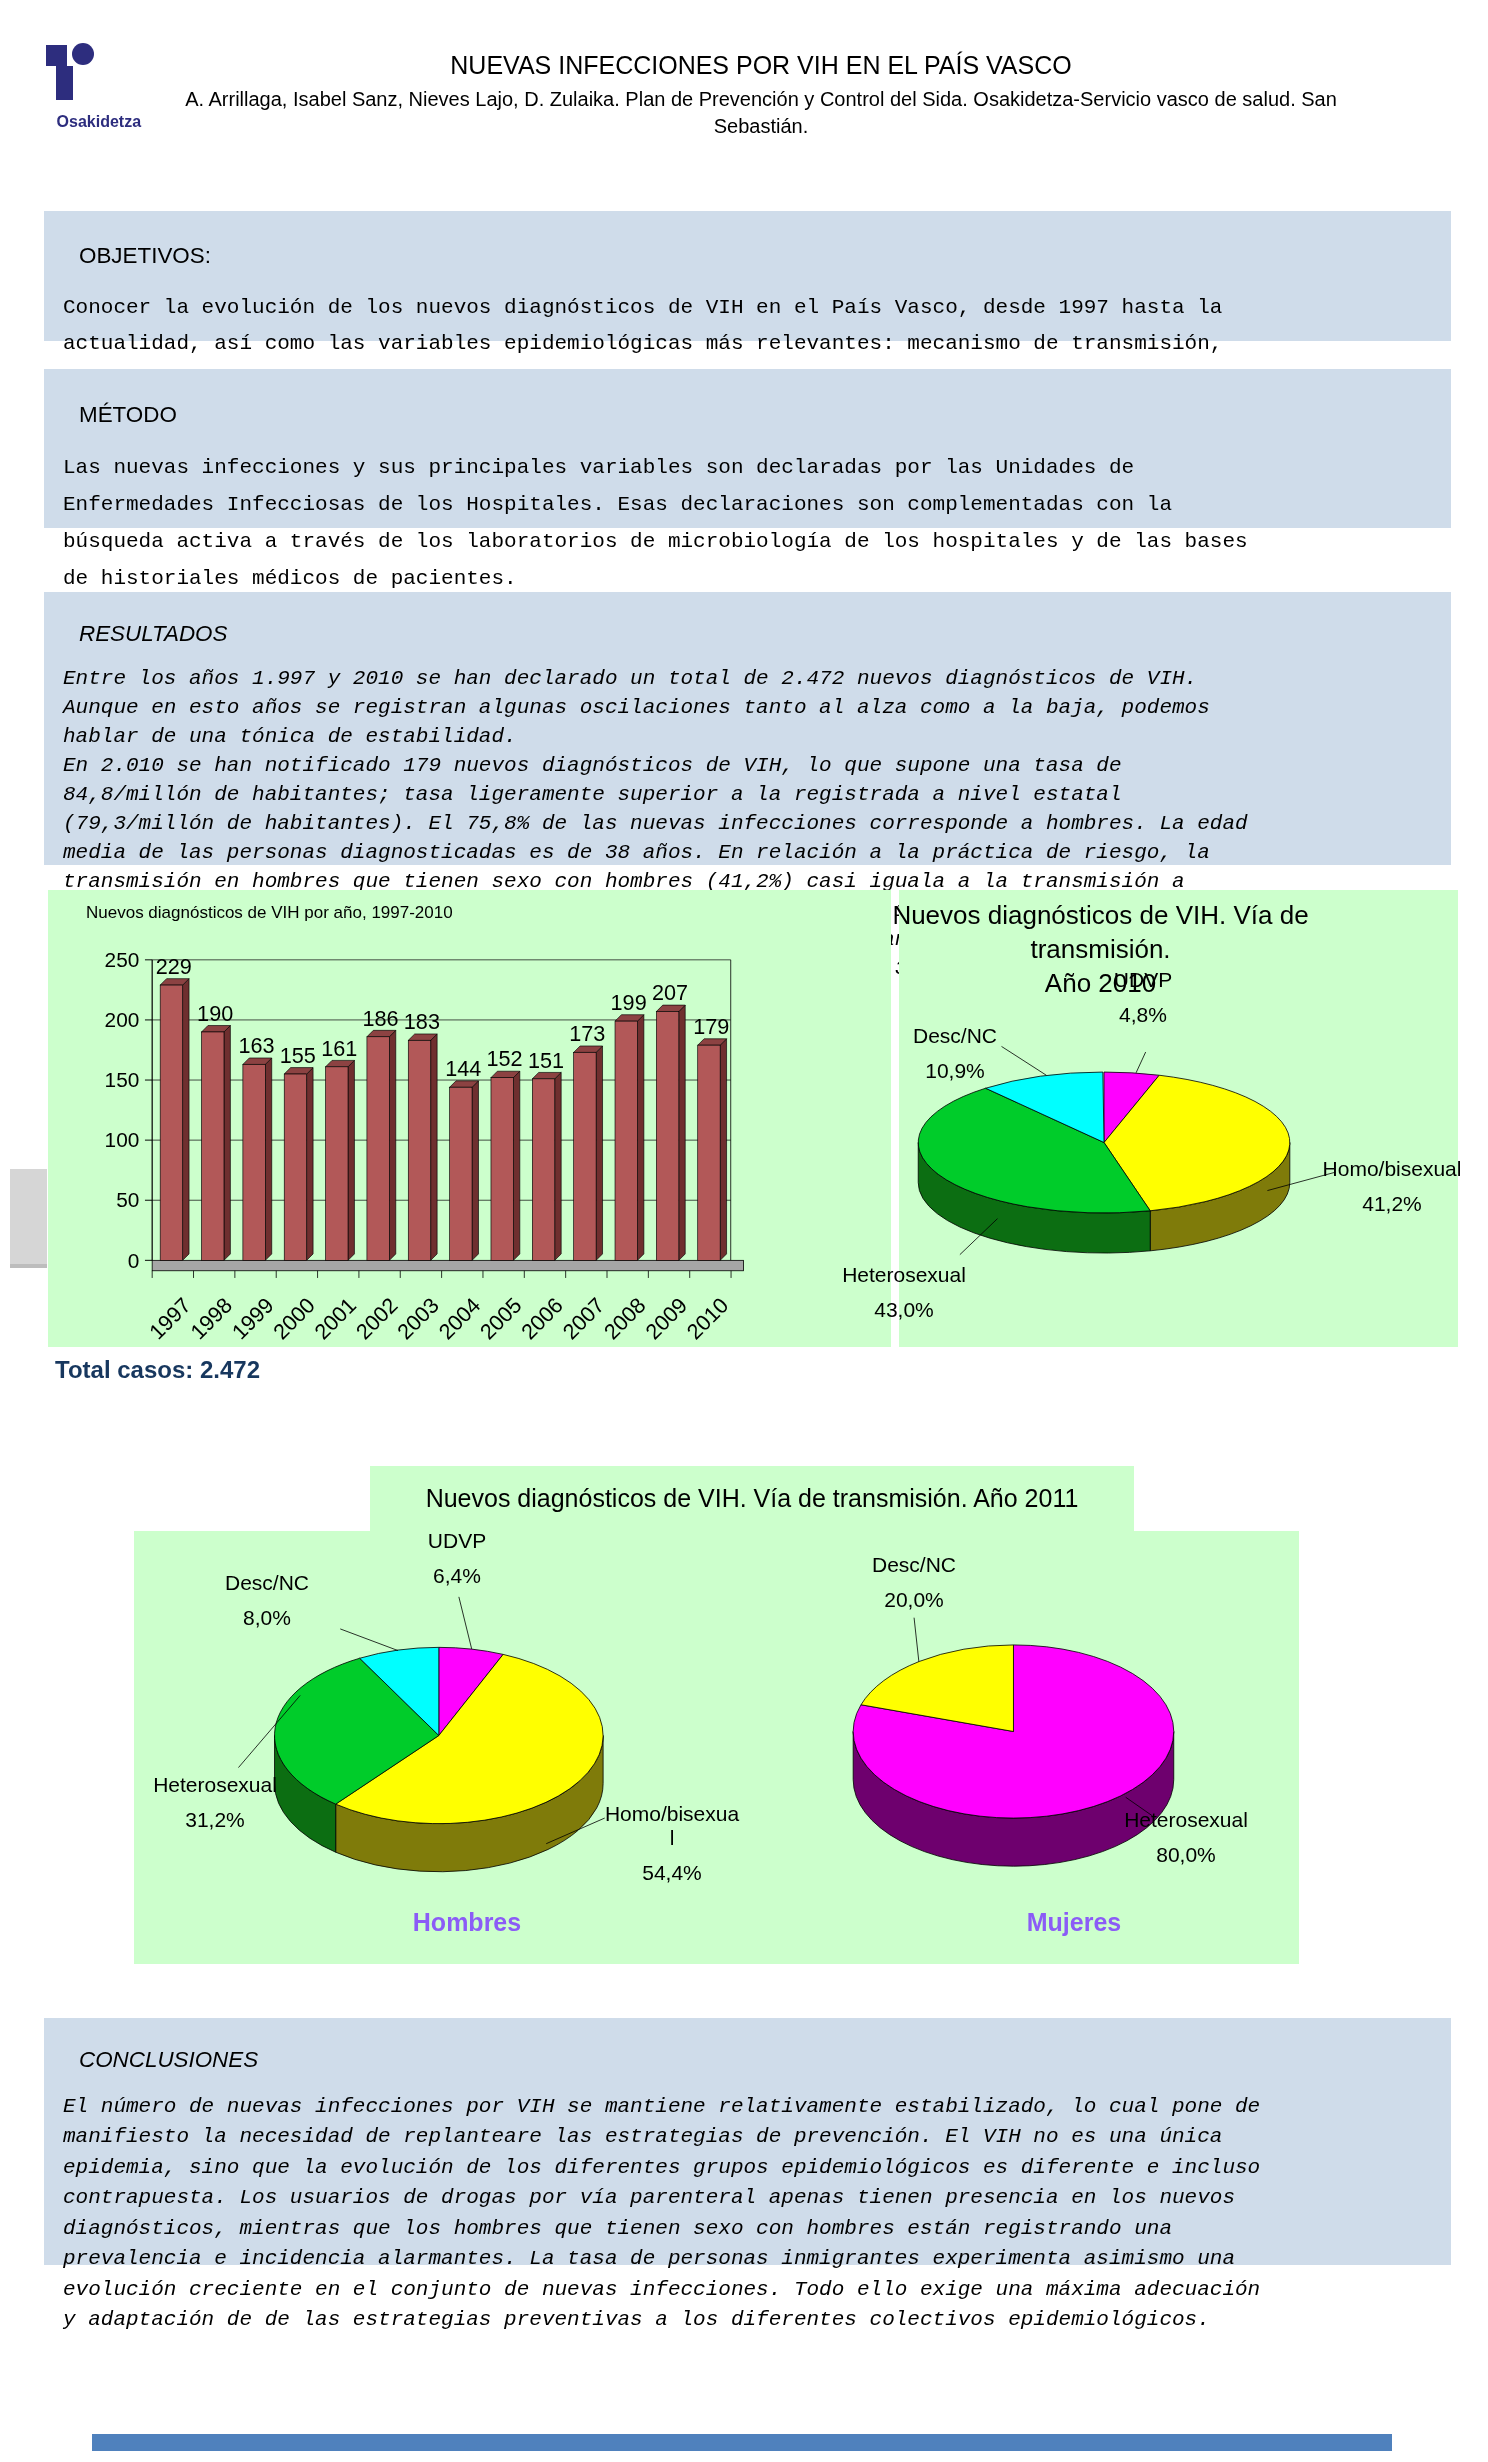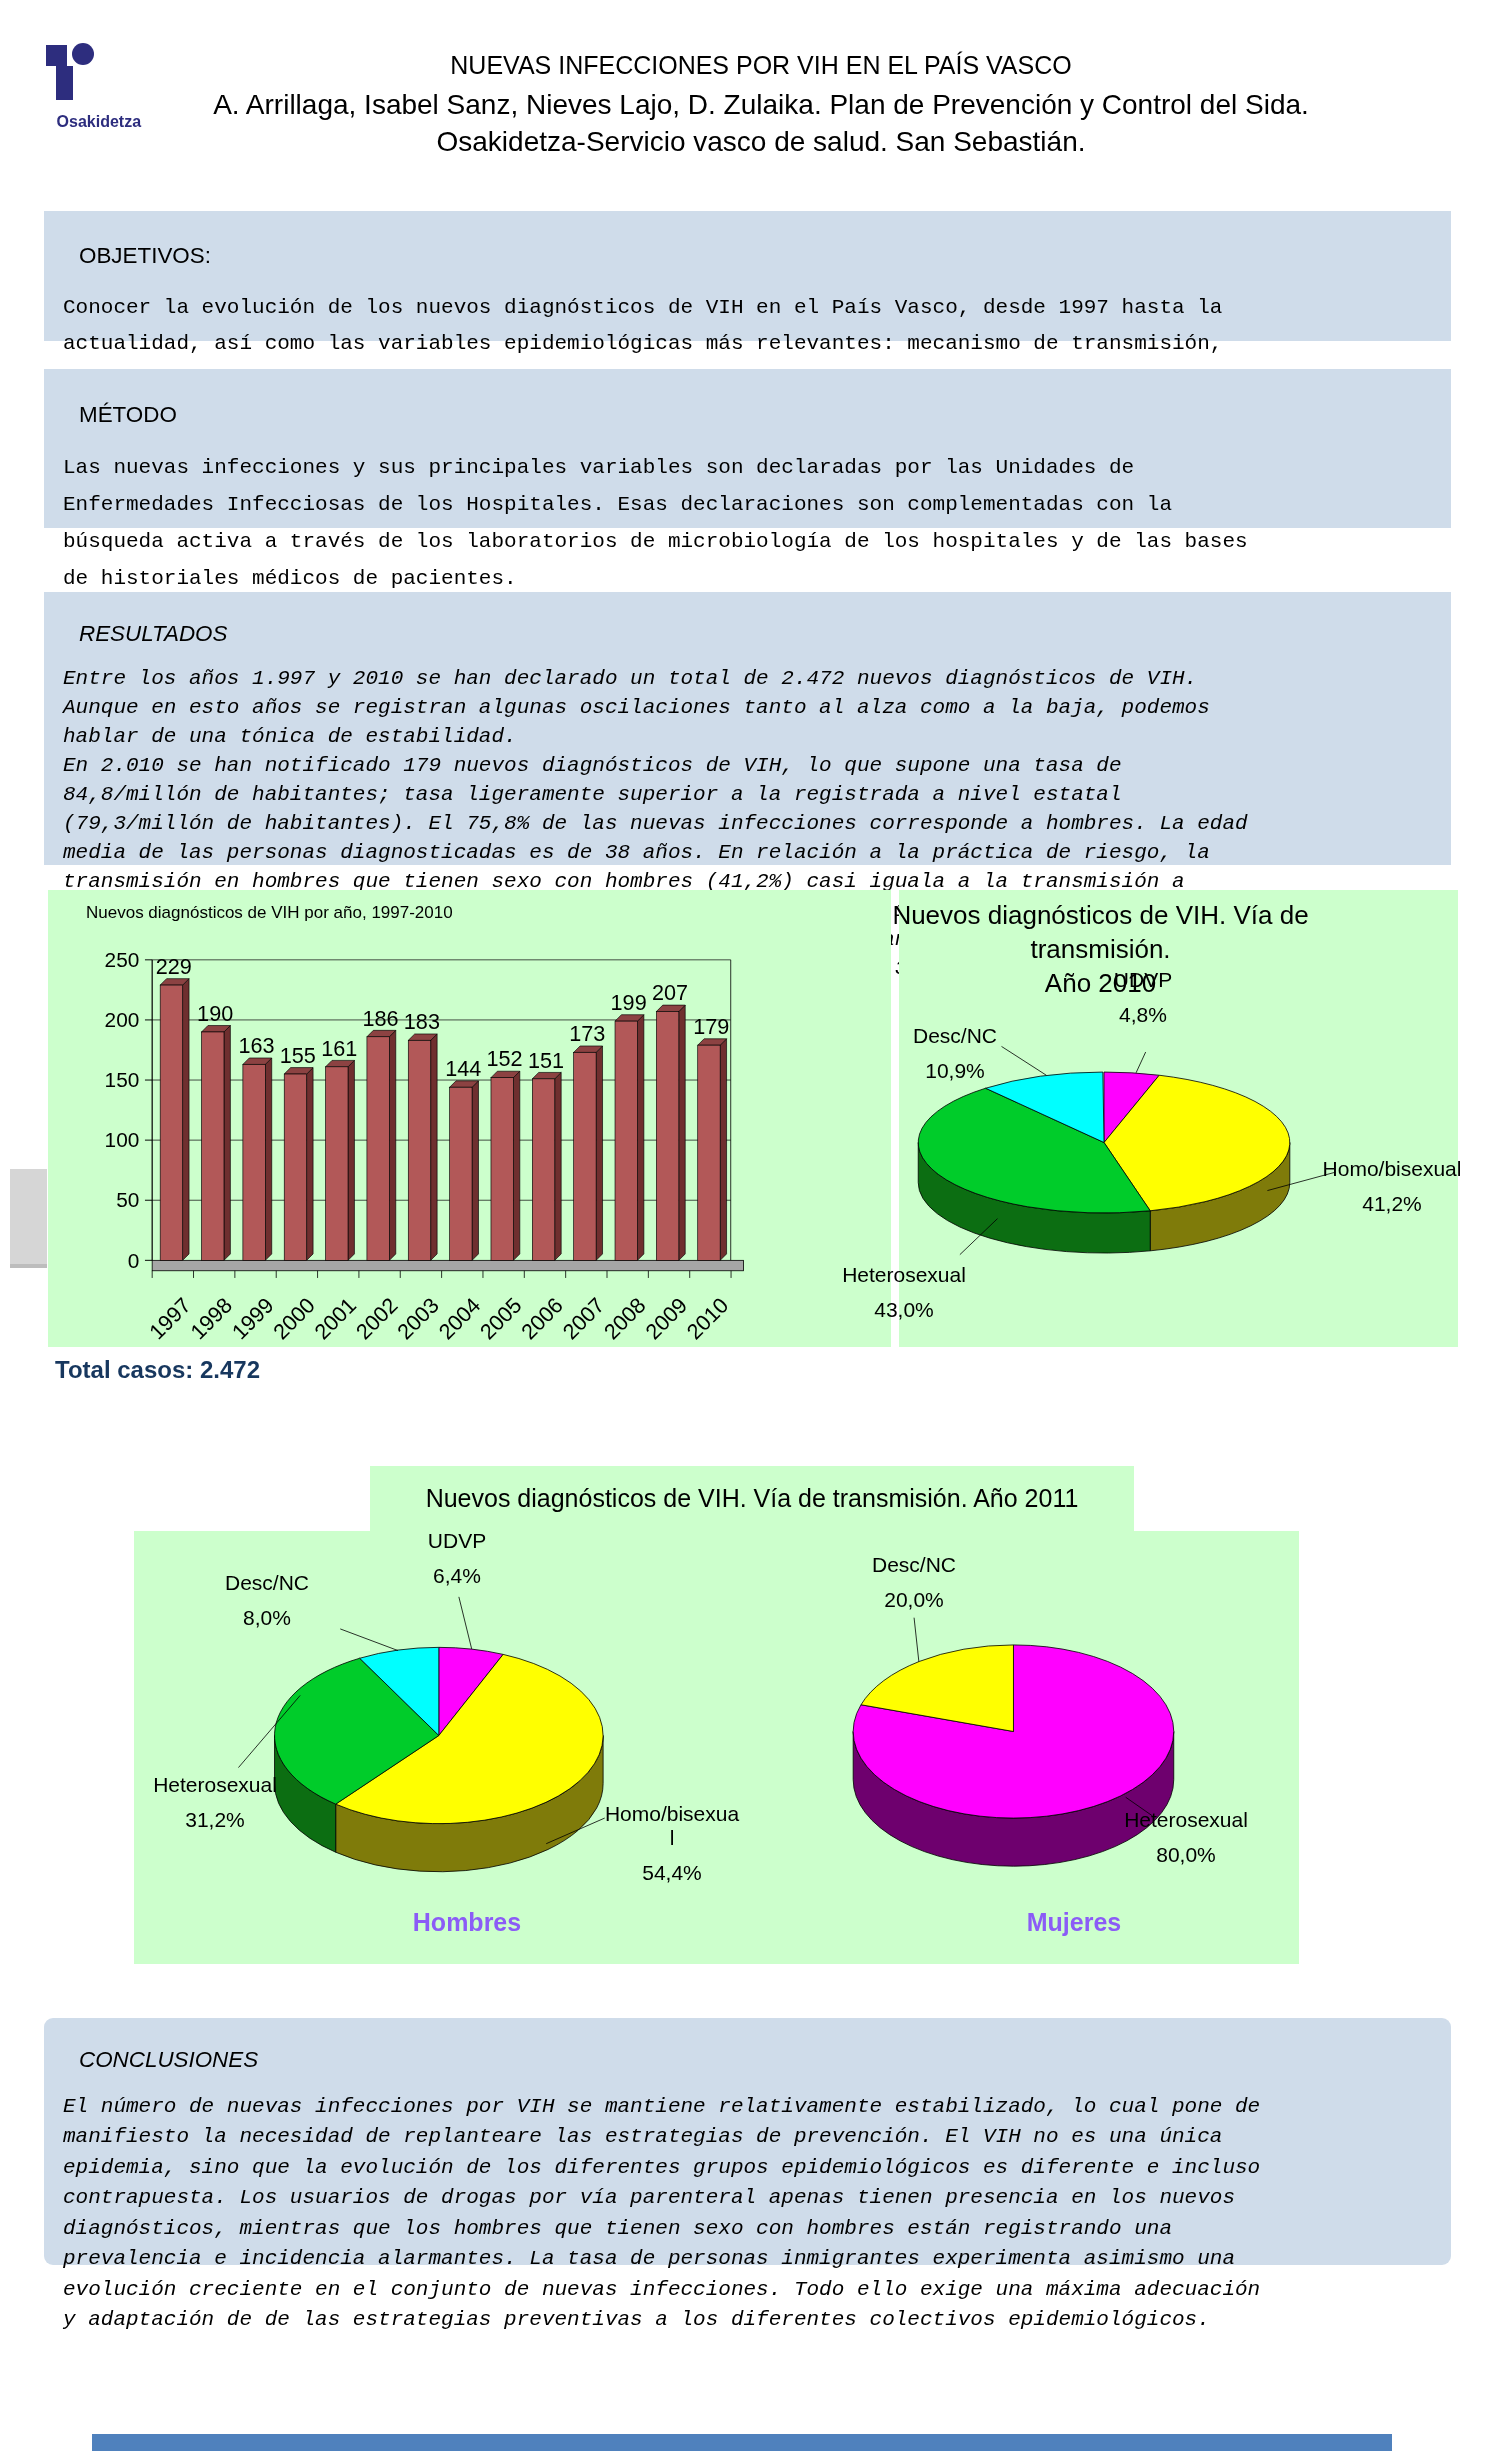--- a/index.html
+++ b/index.html
@@ -7,31 +7,31 @@
         font-family:"Liberation Sans",sans-serif;color:#000;overflow:hidden;}
   .abs{position:absolute;}
   
   #logo{left:46px;top:30.5px;width:120px;height:104px;}
   .logo-shape{position:absolute;background:#2d2d7e;}
   #logo-circle{position:absolute;width:22.4px;height:22.4px;border-radius:50%;background:#2d2d7e;left:26px;top:12px;}
   #logo-text{position:absolute;left:-11.2px;top:82px;width:128px;text-align:center;
              font-size:16px;font-weight:bold;color:#2d2d7e;}
   #header-text{left:144px;top:51px;width:1234px;text-align:center;}
   #header-title{font-size:25px;font-weight:normal;margin:0 0 6.4px 0;}
-  #header-authors{font-size:28px;margin:0;line-height:37px;}
+  #header-authors{font-size:20px;margin:0;line-height:27px;}
   
   .box{left:44px;width:1407px;background:#cfdcea;padding:11.2px 184px 11.2px 19px;
        box-sizing:border-box;font-size:21px;}
   .box h2{font-size:22.4px;font-weight:normal;margin:16px;}
   .box p{margin:0;font-family:Liberation Mono, monospace;}
   #box-objetivos{top:211px;height:130px;line-height:36px;}
   #box-metodo{top:369px;height:159px;line-height:37px;}
   #box-resultados{top:592px;height:273px;line-height:29px;font-style:italic;}
   #box-resultados h2{font-style:italic;}
-  #box-conclusiones{top:2018px;height:247px;line-height:30.5px;font-style:italic;border-radius:9px;}
+  #box-conclusiones{top:2018px;height:247px;line-height:30.5px;font-style:italic;}
   #box-conclusiones h2{font-style:italic;}
   
   .panel{background:#ccffcc;}
   #panel-bar{left:48px;top:890px;width:843px;height:457px;}
   #panel-pie1{left:899px;top:890px;width:559px;height:457px;}
   #bar-title{left:86px;top:903px;width:609px;text-align:left;font-size:17px;}
   #pie1-title{left:820px;top:898px;width:561px;text-align:center;font-size:26px;line-height:34px;}
   #gray-tab{left:9.6px;top:1169px;width:37px;height:95px;background:#d6d6d6;border-bottom:4px solid #bdbdbd;}
   #total-casos{left:55px;top:1356px;font-size:24px;font-weight:600;color:#17375e;}
   

